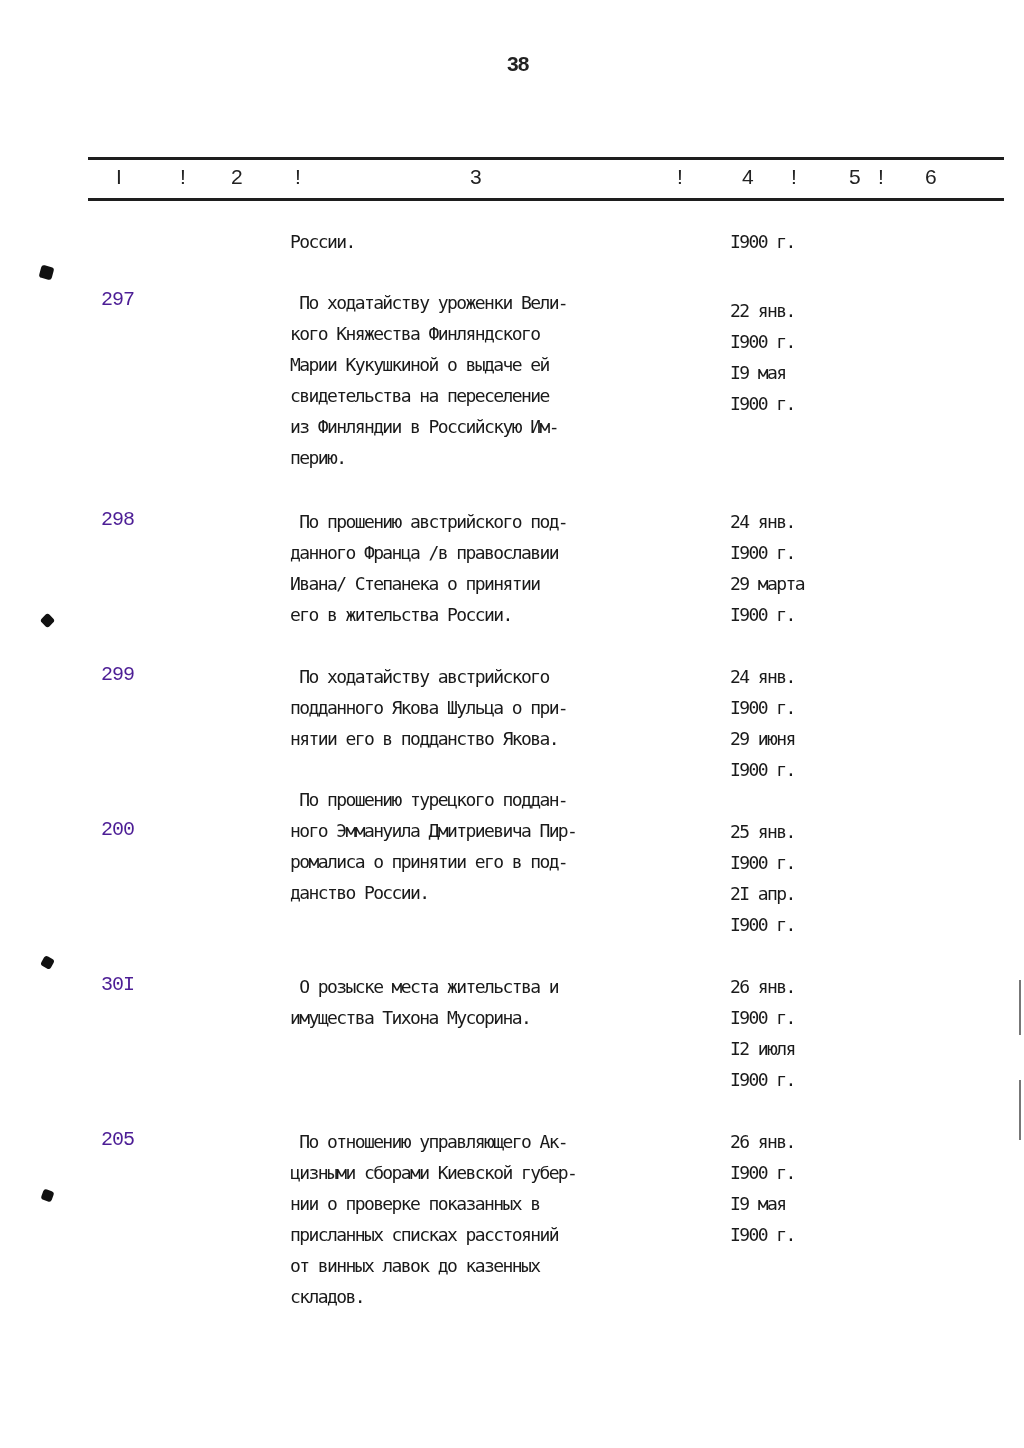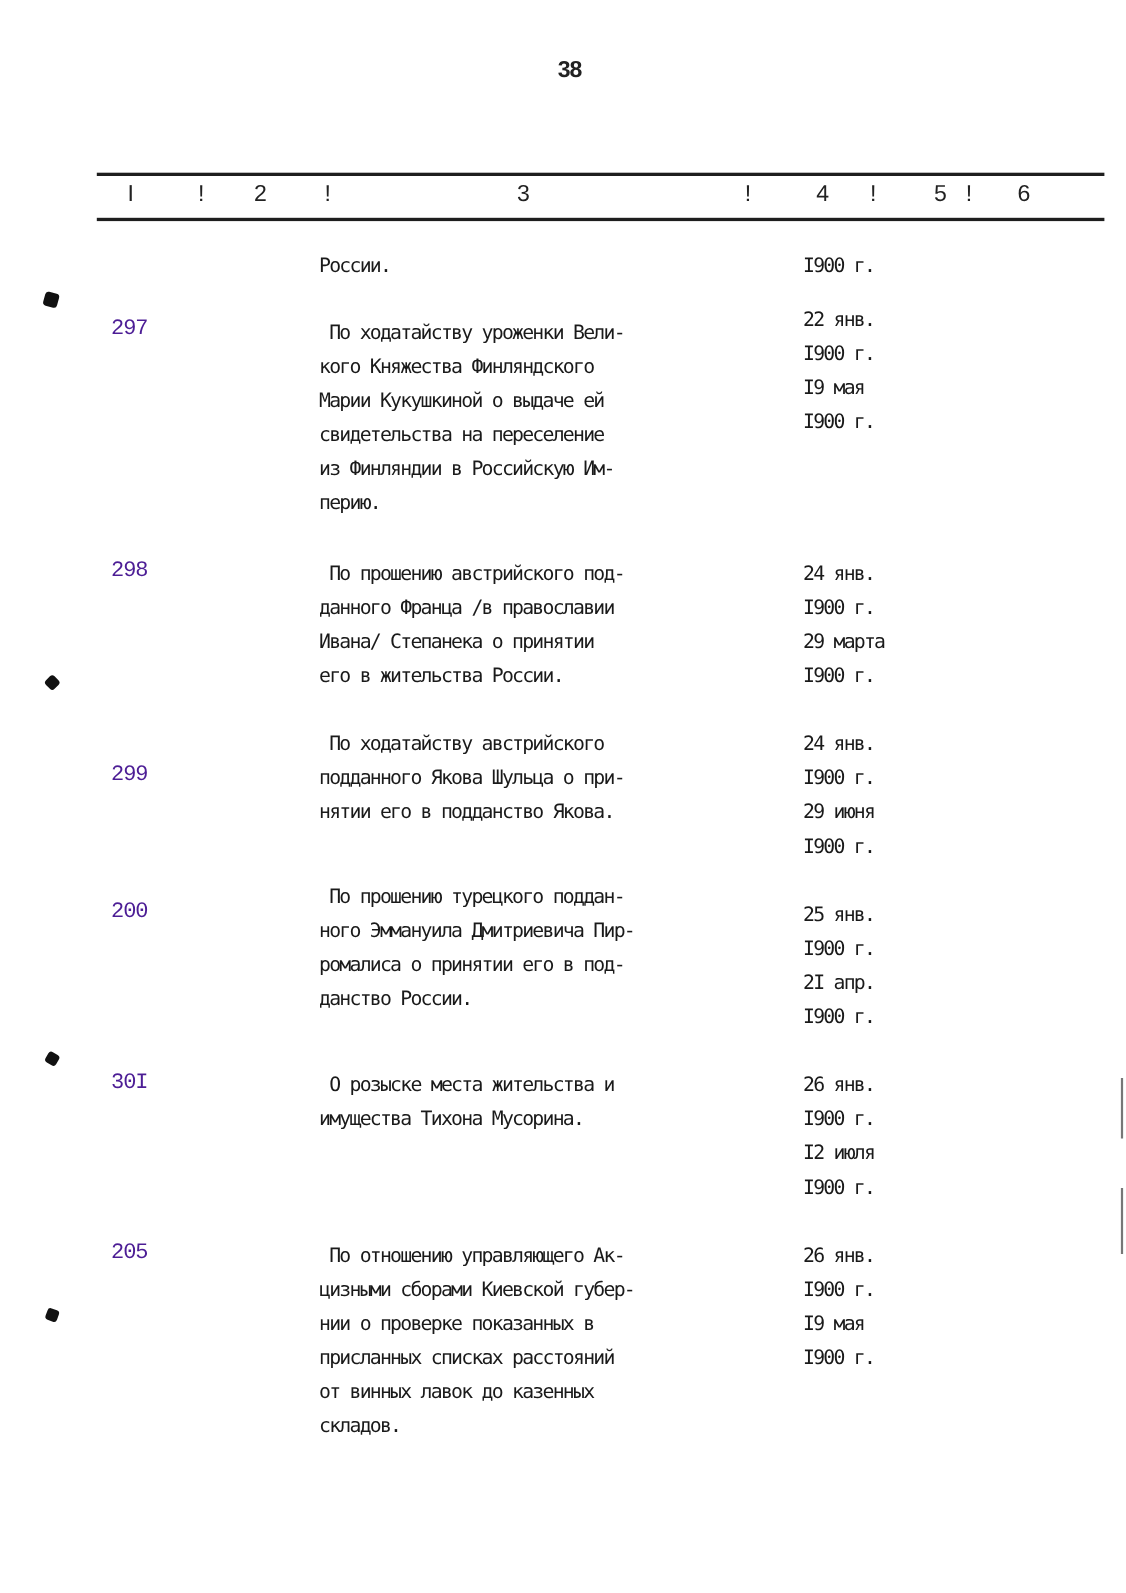--- a/index.html
+++ b/index.html
@@ -55,52 +55,52 @@
 </div>
 
 <div>
   <div class="entry-num" style="top:288px">297</div>
   <div class="desc" style="top:287px"> По ходатайству уроженки Вели-
 кого Княжества Финляндского
 Марии Кукушкиной о выдаче ей
 свидетельства на переселение
 из Финляндии в Российскую Им-
 перию.</div>
-  <div class="dates" style="top:275px">22 янв.
+  <div class="dates" style="top:295px">22 янв.
 I900 г.
 I9 мая
 I900 г.</div>
 </div>
 
 <div>
   <div class="entry-num" style="top:508px">298</div>
   <div class="desc" style="top:506px"> По прошению австрийского под-
 данного Франца /в православии
 Ивана/ Степанека о принятии
 его в жительства России.</div>
   <div class="dates" style="top:506px">24 янв.
 I900 г.
 29 марта
 I900 г.</div>
 </div>
 
 <div>
-  <div class="entry-num" style="top:693px">299</div>
+  <div class="entry-num" style="top:663px">299</div>
   <div class="desc" style="top:661px"> По ходатайству австрийского
 подданного Якова Шульца о при-
 нятии его в подданство Якова.</div>
   <div class="dates" style="top:661px">24 янв.
 I900 г.
 29 июня
 I900 г.</div>
 </div>
 
 <div>
   <div class="entry-num" style="top:818px">200</div>
-  <div class="desc" style="top:800px"> По прошению турецкого поддан-
+  <div class="desc" style="top:784px"> По прошению турецкого поддан-
 ного Эммануила Дмитриевича Пир-
 ромалиса о принятии его в под-
 данство России.</div>
   <div class="dates" style="top:816px">25 янв.
 I900 г.
 2I апр.
 I900 г.</div>
 </div>
 
 <div>

